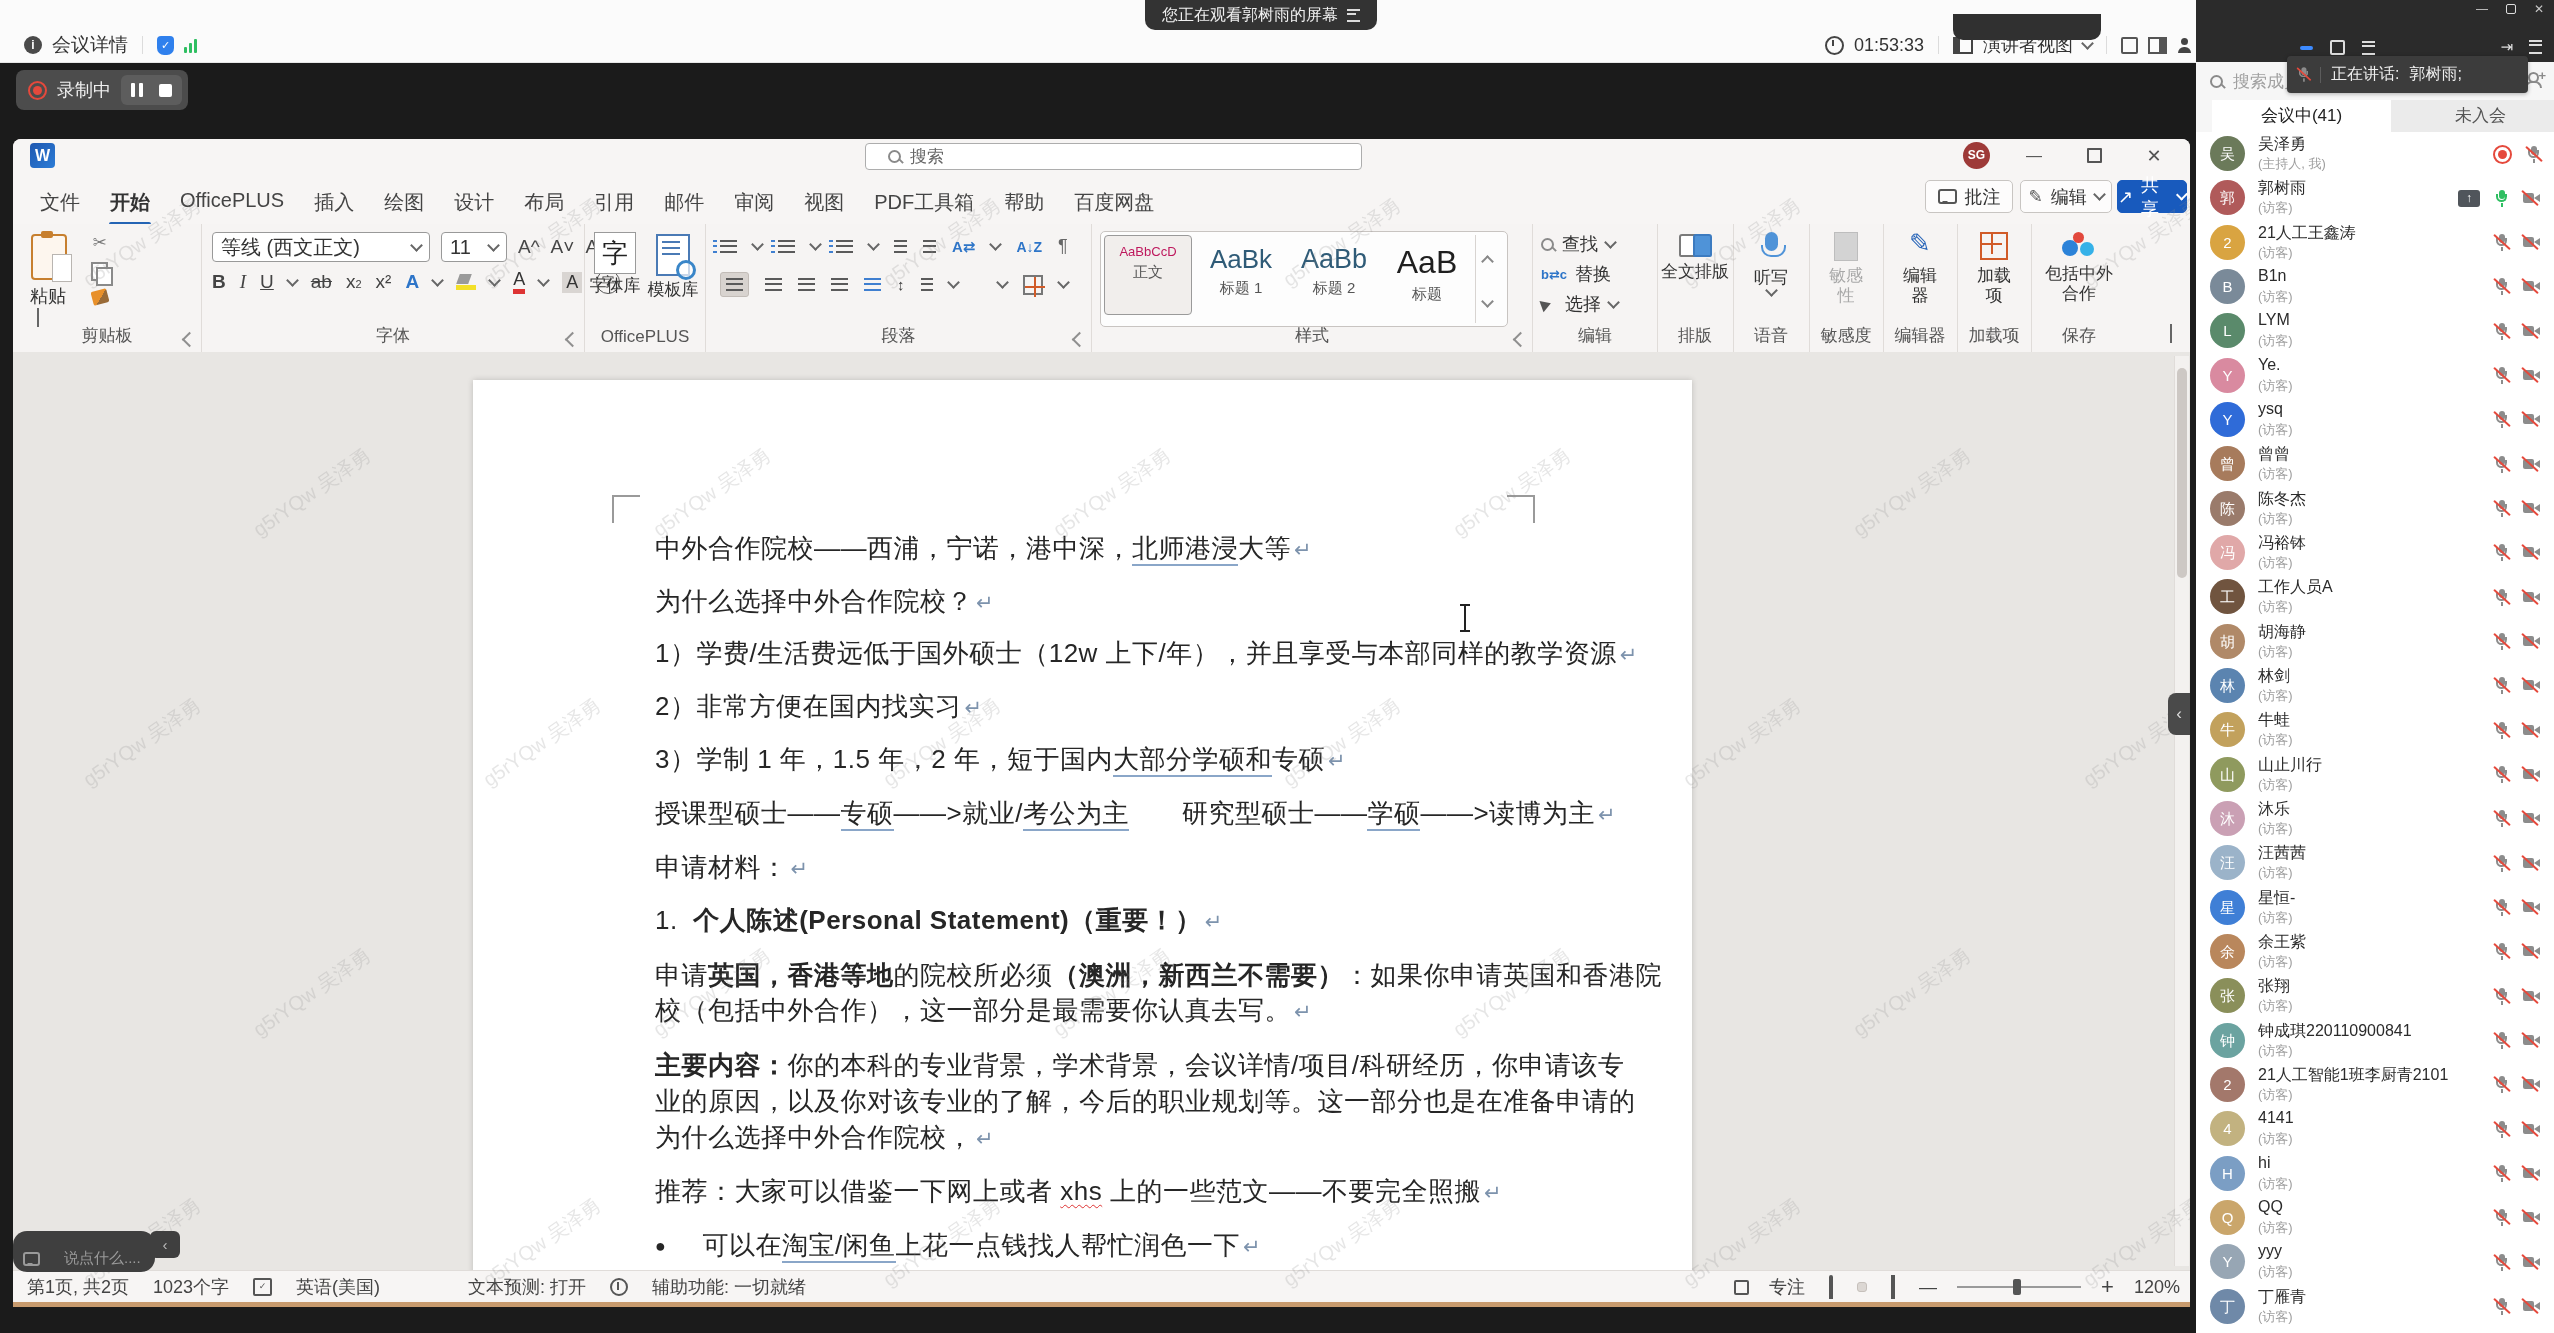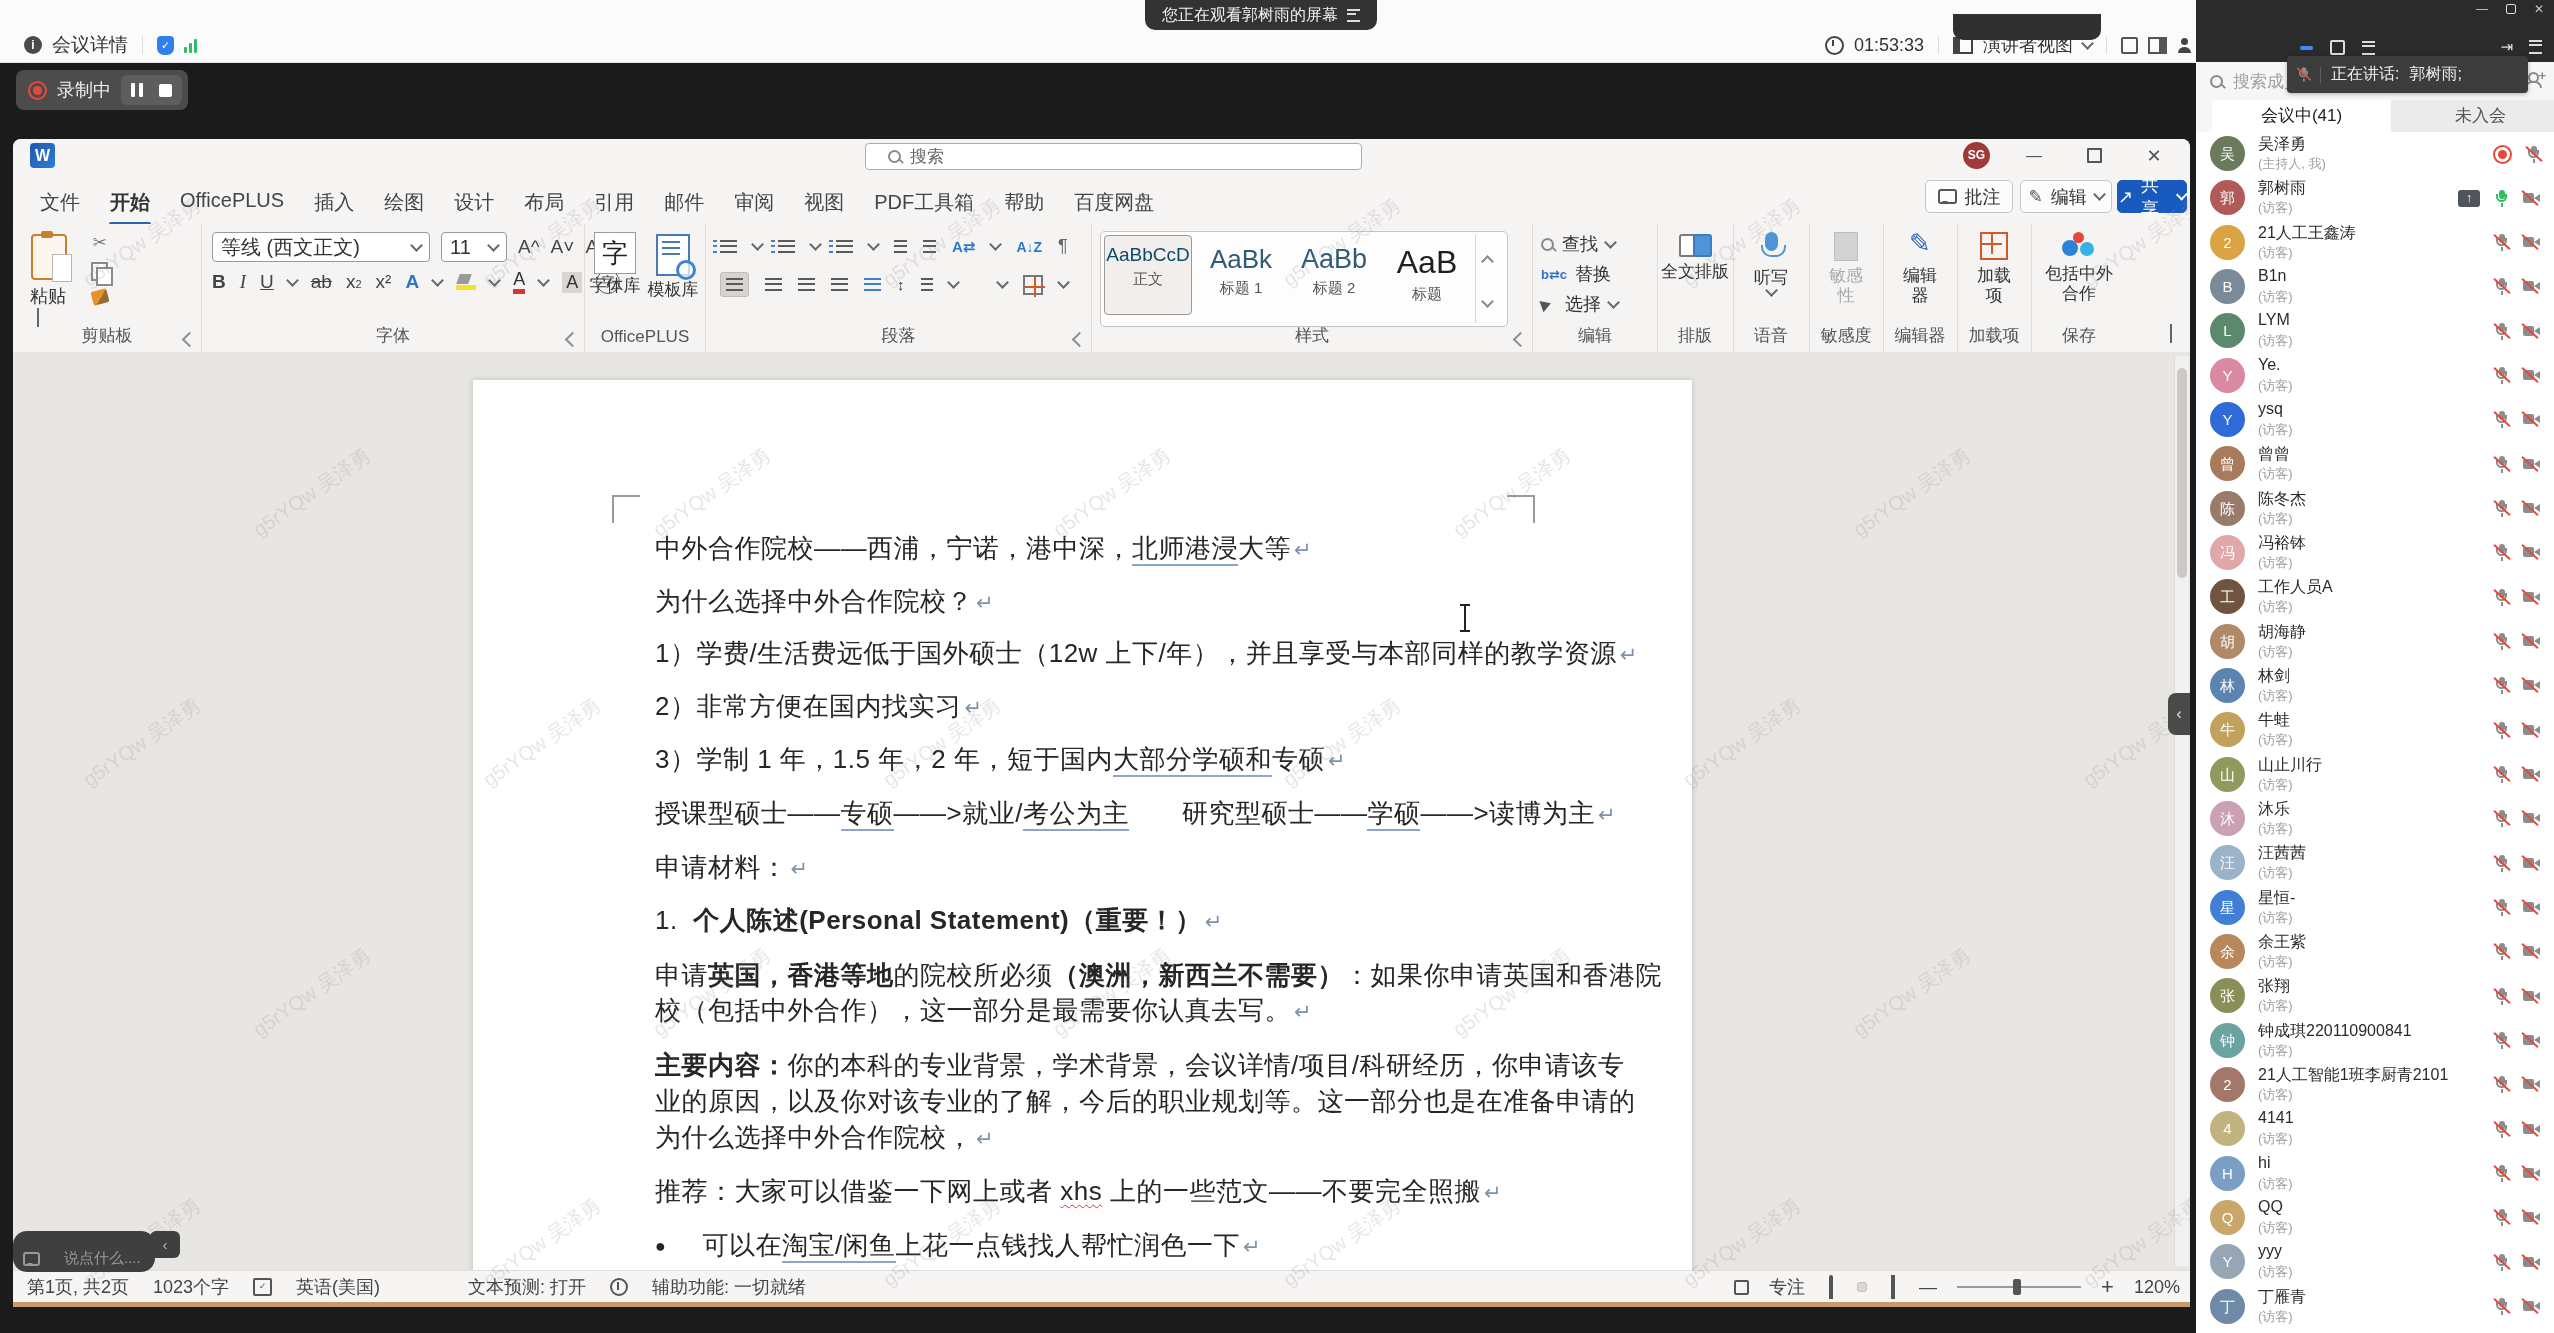--- a/index.html
+++ b/index.html
@@ -120,21 +120,21 @@
   .ib.blue{background:repeating-linear-gradient(to bottom,#3f7fd0 0 2px,rgba(0,0,0,0) 2px 5.5px);}
   .ib.mark{position:relative;}
   .ib.mark:before{content:"";position:absolute;left:-7px;top:0;width:4px;height:13px;background:repeating-linear-gradient(to bottom,#3f7fd0 0 2px,rgba(0,0,0,0) 2px 5.5px);}
   .on-ic{background:#d8d3cf;border:1px solid #c2bcb7;border-radius:3px;padding:5px;display:inline-flex;}
   .pararow{position:absolute;left:14px;display:flex;align-items:center;gap:16px;}
   .sort-ic{font-size:14px;color:#2e75c8;font-weight:bold;}
   .pilc{font-size:18px;color:#666;}
   .sgallery{position:absolute;left:8px;top:7px;width:400px;height:88px;border:1px solid #c8c4c1;border-radius:5px;background:#fdfdfd;display:flex;padding:3px;gap:4px;}
   .chip{width:88px;height:80px;border:1px solid transparent;border-radius:4px;text-align:center;padding-top:8px;box-sizing:border-box;}
   .chip.sel{border-color:#9a9a9a;background:#f1eeec;}
-  .chip-prev{font-size:19px;color:#0c4a6e;white-space:nowrap;overflow:hidden;}
+  .chip-prev{font-size:13px;color:#be185d;white-space:nowrap;overflow:hidden;}
   .chip:nth-child(2) .chip-prev{font-size:26px;color:#2f5b77;}
   .chip:nth-child(3) .chip-prev{font-size:27px;color:#2f5b77;}
   .chip:nth-child(4) .chip-prev{font-size:32px;color:#1f1f1f;}
   .chip-name{font-size:15px;color:#555;margin-top:4px;white-space:nowrap;}
   .sscroll{width:22px;border-left:1px solid #d8d4d1;display:flex;flex-direction:column;align-items:center;justify-content:space-around;}
   .edrow{position:absolute;left:8px;display:flex;align-items:center;gap:8px;font-size:18px;color:#333;}
   .repl-ic{font-size:13px;font-weight:bold;color:#2e75c8;}
   .cursor-ic{width:0;height:0;border:6px solid transparent;border-left:10px solid #555;transform:rotate(-20deg);}
   .bigbtn{position:absolute;left:0;top:6px;width:100%;text-align:center;font-size:17px;color:#333;line-height:20px;}
   .shirt{display:inline-block;width:15px;height:19px;border:2px solid #7a7a7a;border-radius:3px 3px 2px 2px;background:#fff;}

